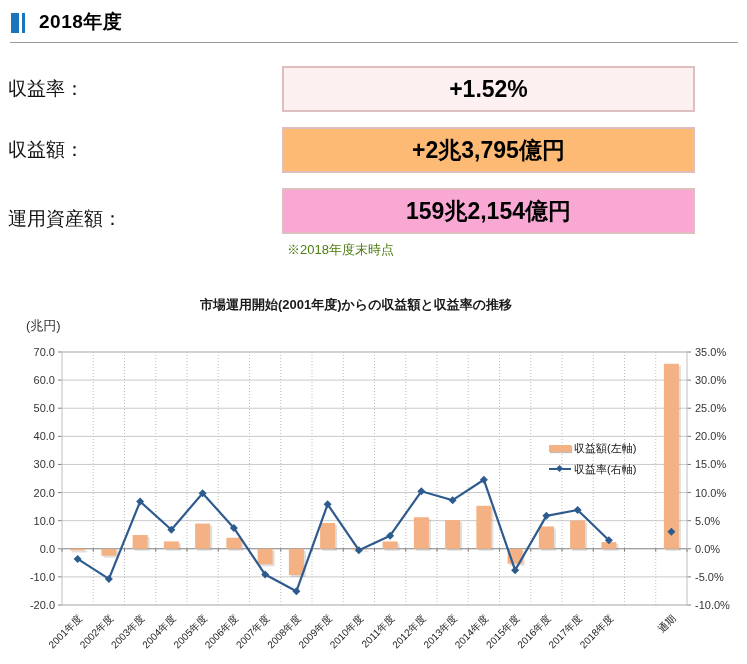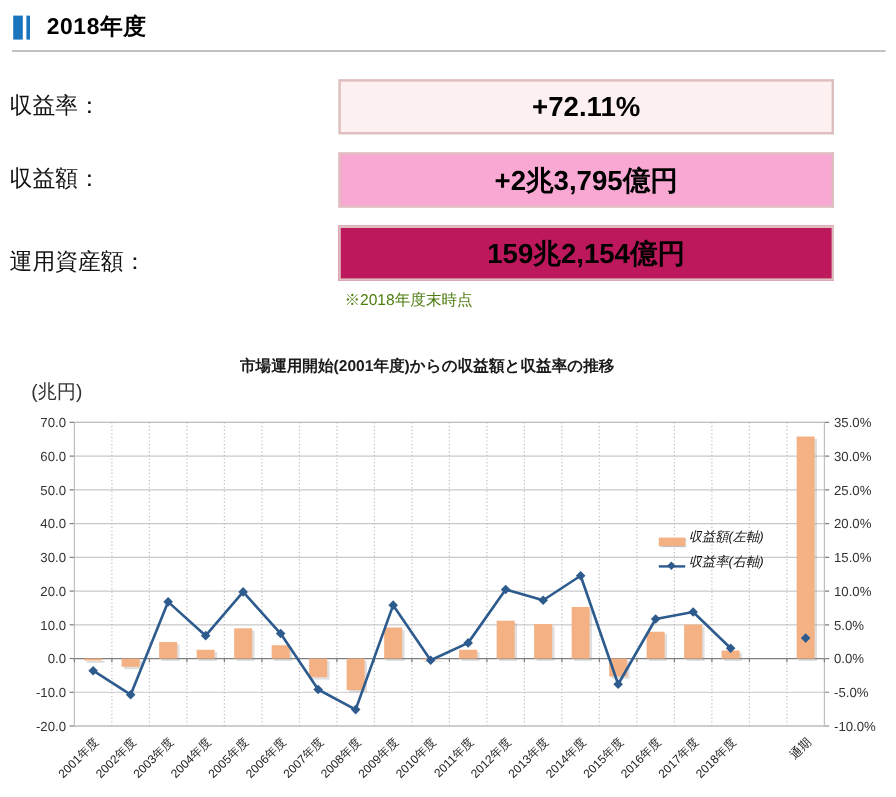--- a/index.html
+++ b/index.html
@@ -16,49 +16,49 @@
   
   .m-label{left:8px;width:270px;height:46px;line-height:46px;font-size:19px;color:#111;}
   .m-box{
     left:282px;width:413px;height:46px;box-sizing:border-box;
     display:flex;align-items:center;justify-content:center;
     font-size:23px;font-weight:bold;color:#000;
   }
   .note{left:287px;top:241px;font-size:13px;color:#4d7c0f;}
   
   .chart-title{left:43px;top:296px;width:626px;text-align:center;font-size:13px;font-weight:bold;color:#1a1a1a;}
-  .unit-label{left:26px;top:317px;font-size:16px;color:#333;}
+  .unit-label{left:26px;top:317px;font-size:13px;color:#333;}
   #chart-svg{left:0;top:330px;width:747px;height:334px;}
   #chart-svg text{font-family:"Liberation Sans",sans-serif;}
   .legend{left:549px;top:441px;display:flex;flex-direction:column;gap:7px;}
-  .legend-row{display:flex;align-items:flex-end;height:14px;font-style:italic;}
+  .legend-row{display:flex;align-items:center;height:14px;}
   .legend-swatch-bar{width:22px;height:7px;margin-right:3px;box-shadow:1px 1px 1px rgba(0,0,0,.25);}
   .legend-swatch-line{width:22px;height:8px;margin-right:3px;position:relative;}
   .legend-swatch-line .ln{position:absolute;left:0;top:3px;width:22px;height:2px;}
   .legend-swatch-line .dm{position:absolute;left:8px;top:1px;width:5px;height:5px;transform:rotate(45deg);}
   .legend-row span.lbl{font-size:11px;color:#111;}
 </style>
 </head>
 <body>
 
 <div>
 
   <div class="abs hdr-bar-thick" style="background: rgb(27, 117, 188);"></div>
   <div class="abs hdr-bar-thin" style="background: rgb(27, 117, 188);"></div>
   <h1 class="abs hdr-title" style="margin:0;">2018年度</h1>
   <div class="abs hdr-rule"></div>
 
   <div class="abs m-label" style="top:66px;font-family:Liberation Serif, serif;">収益率：</div>
-  <div class="abs m-box" style="top: 66px; background: rgb(252, 240, 240); border: 2px solid rgb(222, 190, 190);">+72.11%</div>
+  <div class="abs m-box" style="top: 66px; background: rgb(252, 240, 240); border: 2px solid rgb(222, 190, 190);">+1.52%</div>
 
   <div class="abs m-label" style="top:127px;">収益額：</div>
-  <div class="abs m-box" style="top: 127px; background: #f9a8d4; border: 2px solid rgb(222, 190, 190);">+2兆3,795億円</div>
+  <div class="abs m-box" style="top: 127px; background: #fdba74; border: 2px solid rgb(222, 190, 190);">+2兆3,795億円</div>
 
   <div class="abs m-label" style="top:196px;">運用資産額：</div>
-  <div class="abs m-box" style="top: 188px; background: #be185d; border: 2px solid rgb(222, 190, 190);">159兆2,154億円</div>
+  <div class="abs m-box" style="top: 188px; background: #f9a8d4; border: 2px solid rgb(222, 190, 190);">159兆2,154億円</div>
 
   <div class="abs note">※2018年度末時点</div>
 
   <div class="abs chart-title">市場運用開始(2001年度)からの収益額と収益率の推移</div>
   <div class="abs unit-label">(兆円)</div>
 
   <svg id="chart-svg" class="abs" viewBox="0 0 747 334">
       <rect x="62" y="22" width="625" height="253" fill="#ffffff"></rect>
       <g>
         <line x1="62" y1="275" x2="687" y2="275" stroke="#C9C9C9" stroke-width="1"></line>

